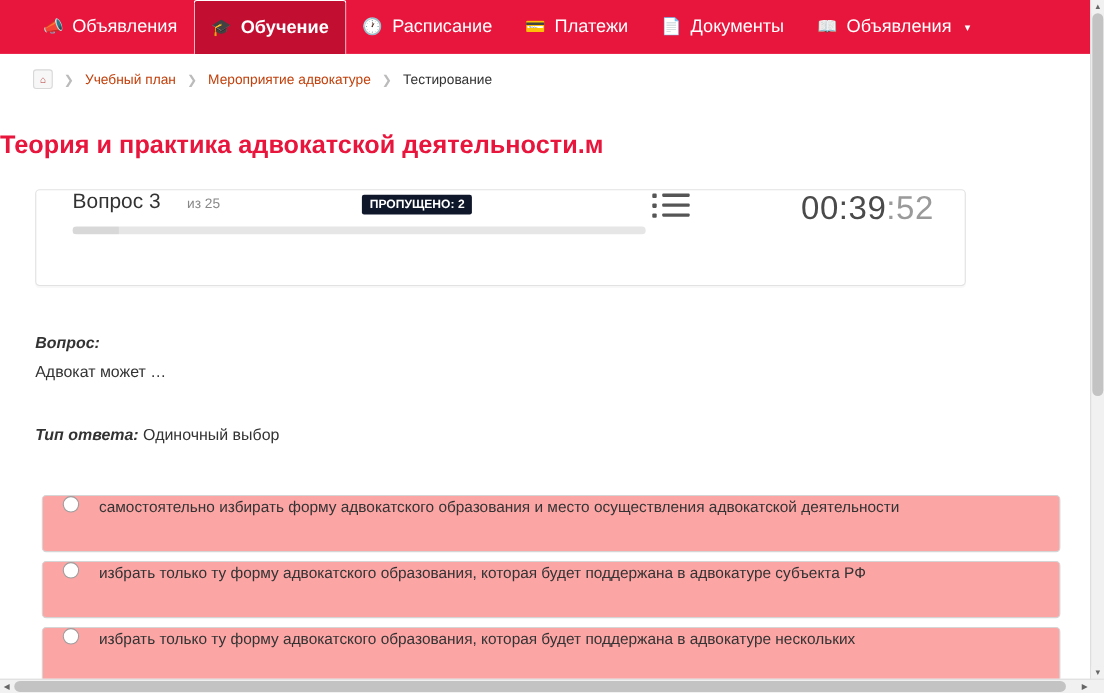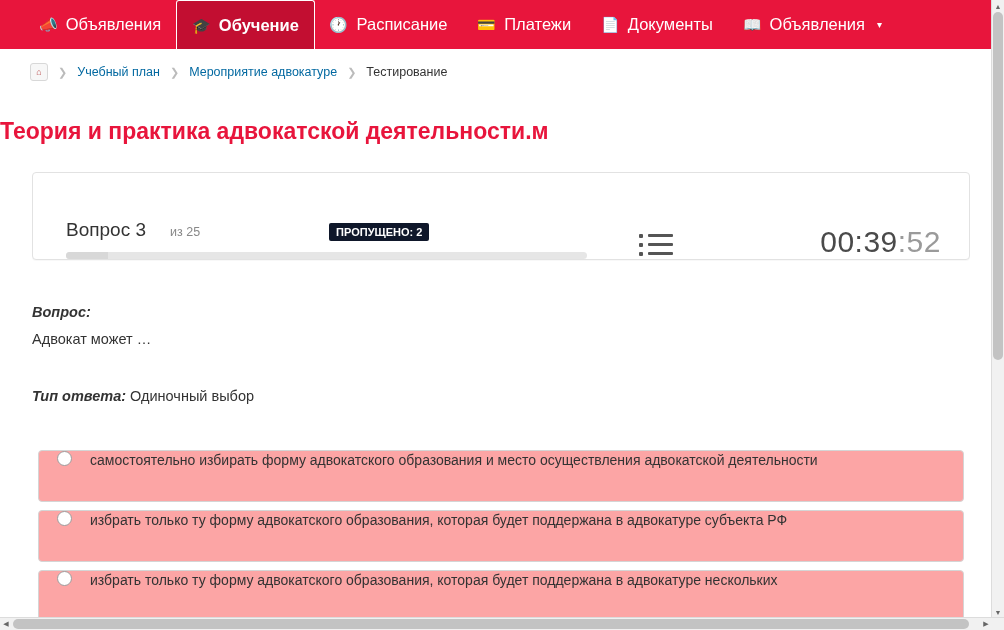--- a/index.html
+++ b/index.html
@@ -65,21 +65,21 @@
     display: flex;
     align-items: center;
     gap: 10px;
     height: 28px;
     padding: 0 0 0 30px;
     font-size: 12.5px;
     color: #666666;
     margin-top: 9px;
   }
   .crumb {
-    color: #0369a1;
+    color: #c2410c;
     text-decoration: none;
     cursor: pointer;
   }
   .crumb.current {
     color: #333333;
   }
   .crumb-sep {
     color: #bbbbbb;
     font-size: 11px;
   }
@@ -100,28 +100,28 @@
     text-align: left;
     color: #e8153c;
     font-size: 23px;
     font-weight: bold;
     margin-top: 32px;
     width: 992px;
   }
   
   .q-card {
     margin: 27px 32px 12px 32px;
-    width: 938px;
+    width: 846px;
     height: 88px;
     box-sizing: border-box;
     border: 1px solid #e2e2e2;
     border-radius: 4px;
     background: #ffffff;
     display: flex;
-    align-items: flex-end;
+    align-items: flex-start;
     box-shadow: 0 1px 1px rgba(0,0,0,0.03);
   }
   .q-left {
     width: 560px;
     padding-left: 33px;
     box-sizing: border-box;
   }
   .q-line {
     display: flex;
     align-items: baseline;

